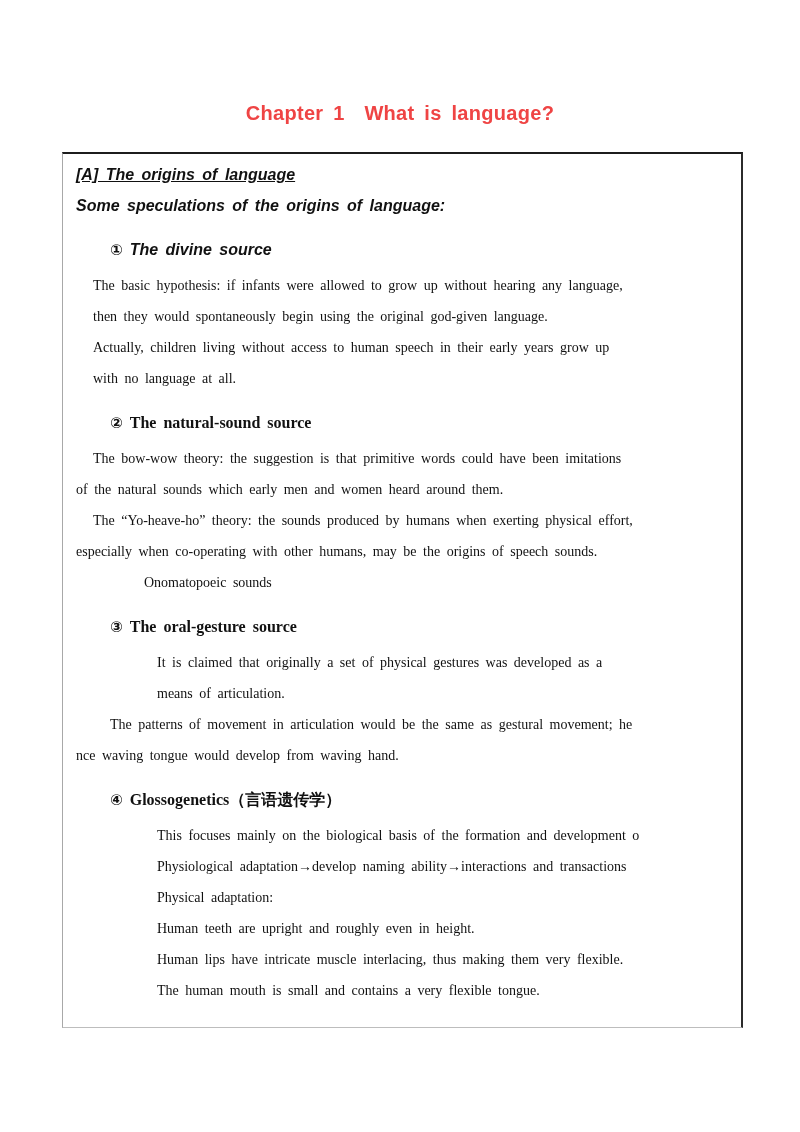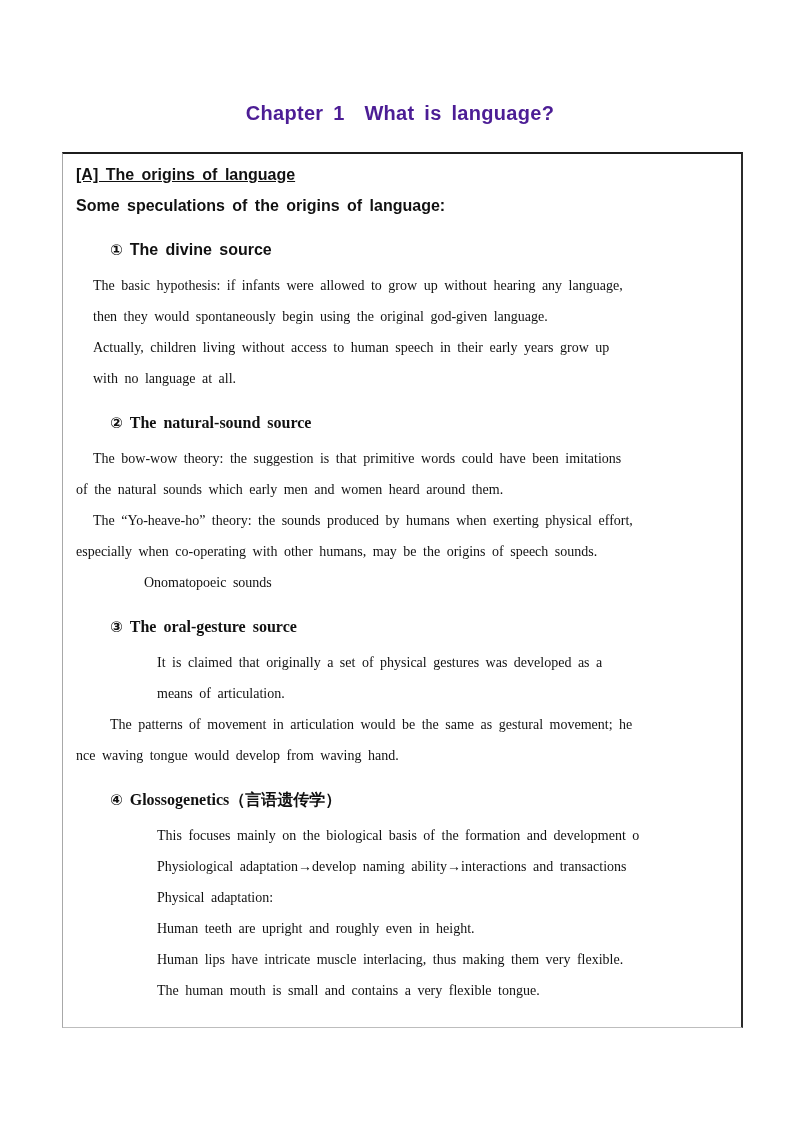--- a/index.html
+++ b/index.html
@@ -22,21 +22,21 @@
   .doc-title {
     margin: 0;
     padding-top: 100px;
     text-align: center;
     font-family: "Liberation Sans", "DejaVu Sans", sans-serif;
     font-weight: bold;
     font-size: 20px;
     line-height: 26px;
     letter-spacing: 0.3px;
     word-spacing: 4px;
-    color: #4c1d95;
+    color: #ef4444;
   }
   .content-box {
     box-sizing: border-box;
     width: 681px;
     height: 876px;
     margin: 26px 0 0 62px;
     border-top: 2px solid #1c1c1c;
     border-right: 2px solid #2b2b2b;
     border-left: 1px solid #a8a8a8;
     border-bottom: 1px solid #bdbdbd;
@@ -47,20 +47,21 @@
   .line {
     line-height: 31px;
     font-size: 14px;
     word-spacing: 3px;
     white-space: nowrap;
   }
   .sans-bold {
     font-family: "Liberation Sans", "DejaVu Sans", sans-serif;
     font-weight: bold;
     font-size: 16px;
+    font-style: italic;
   }
   .serif-bold {
     font-weight: bold;
     font-size: 16px;
   }
   .underlined { text-decoration: underline; }
   .item-heading {
     margin-top: 13px;
     margin-bottom: 4px;
   }

